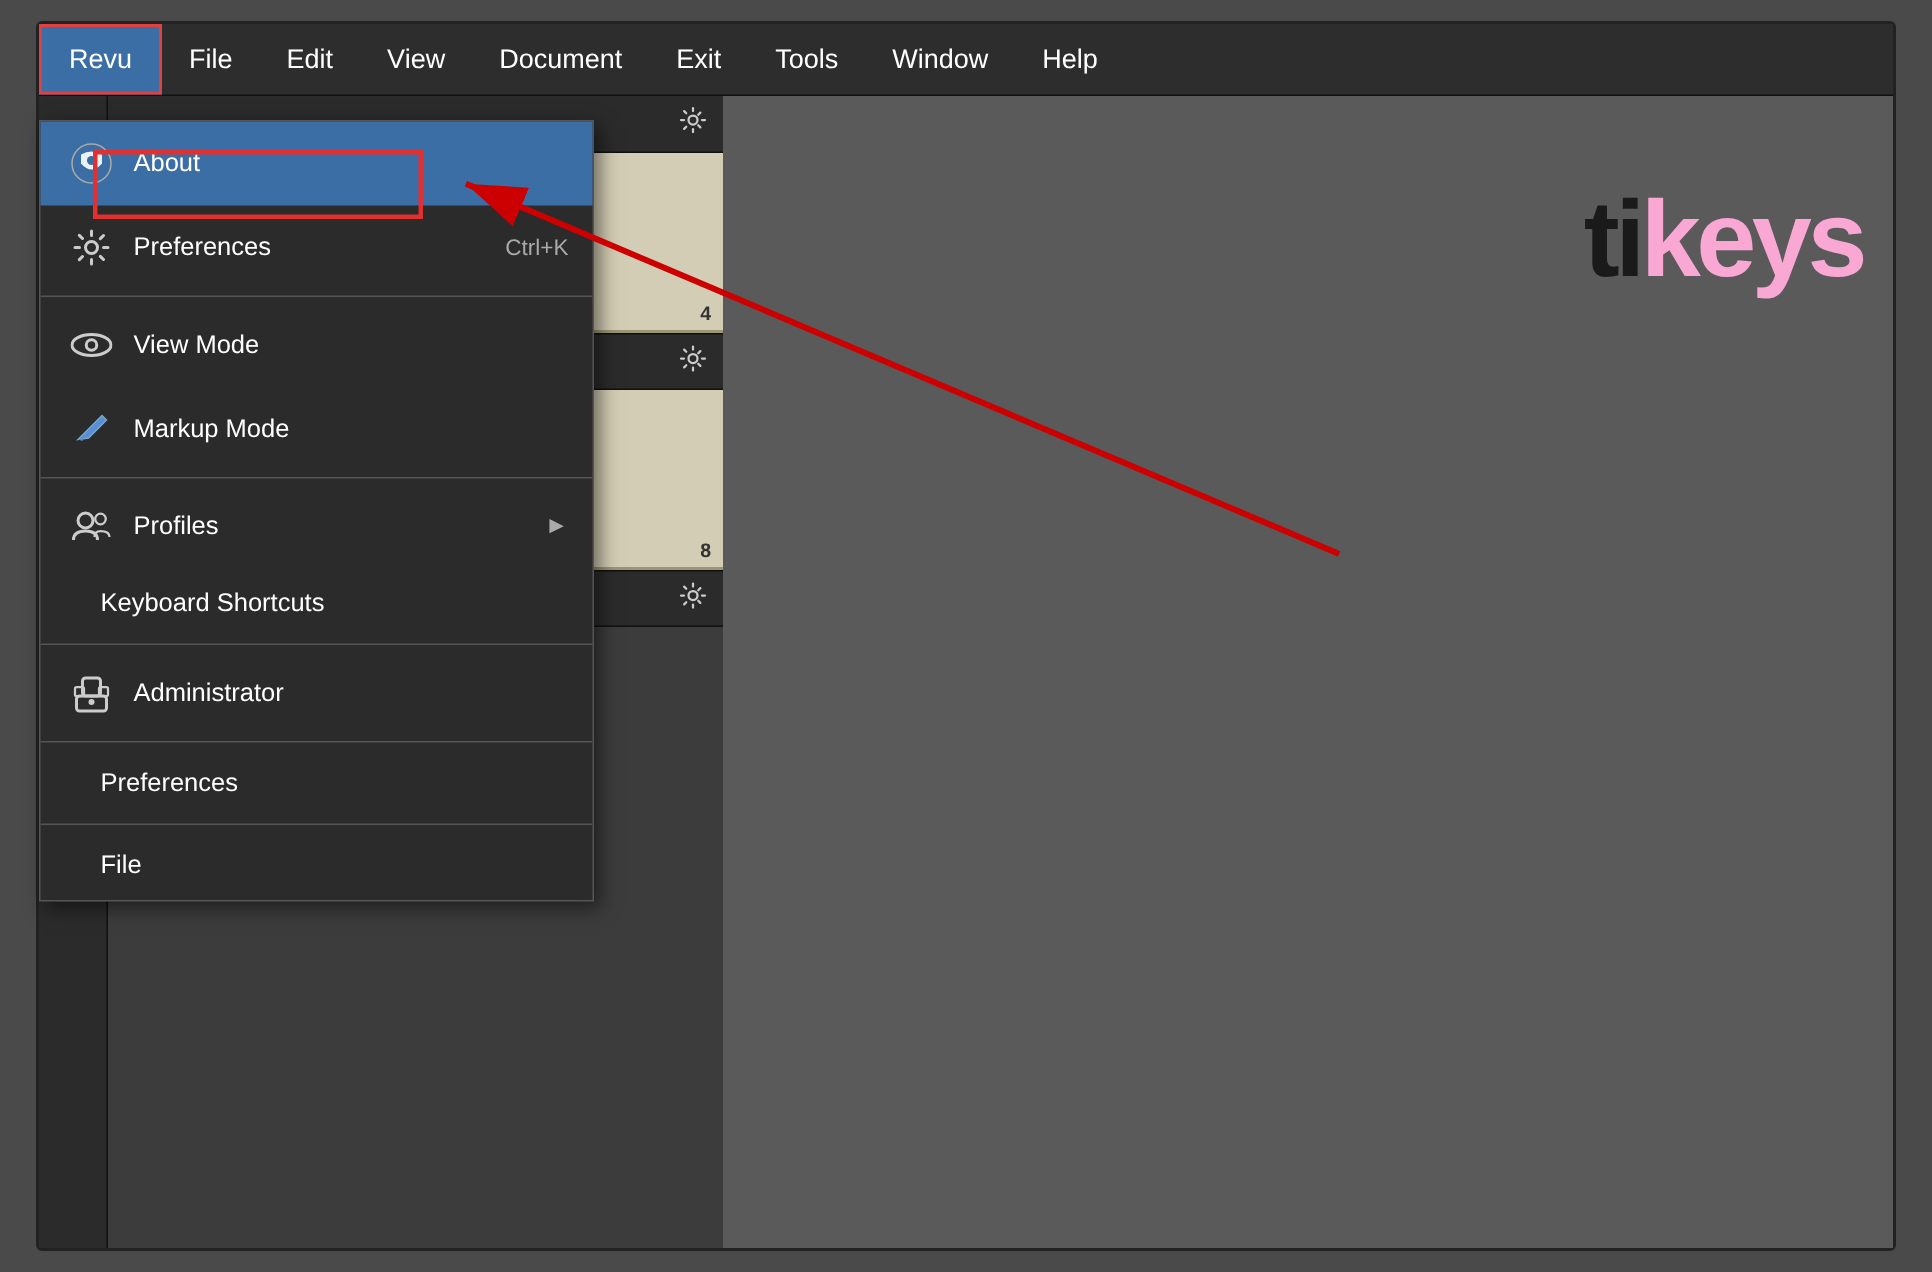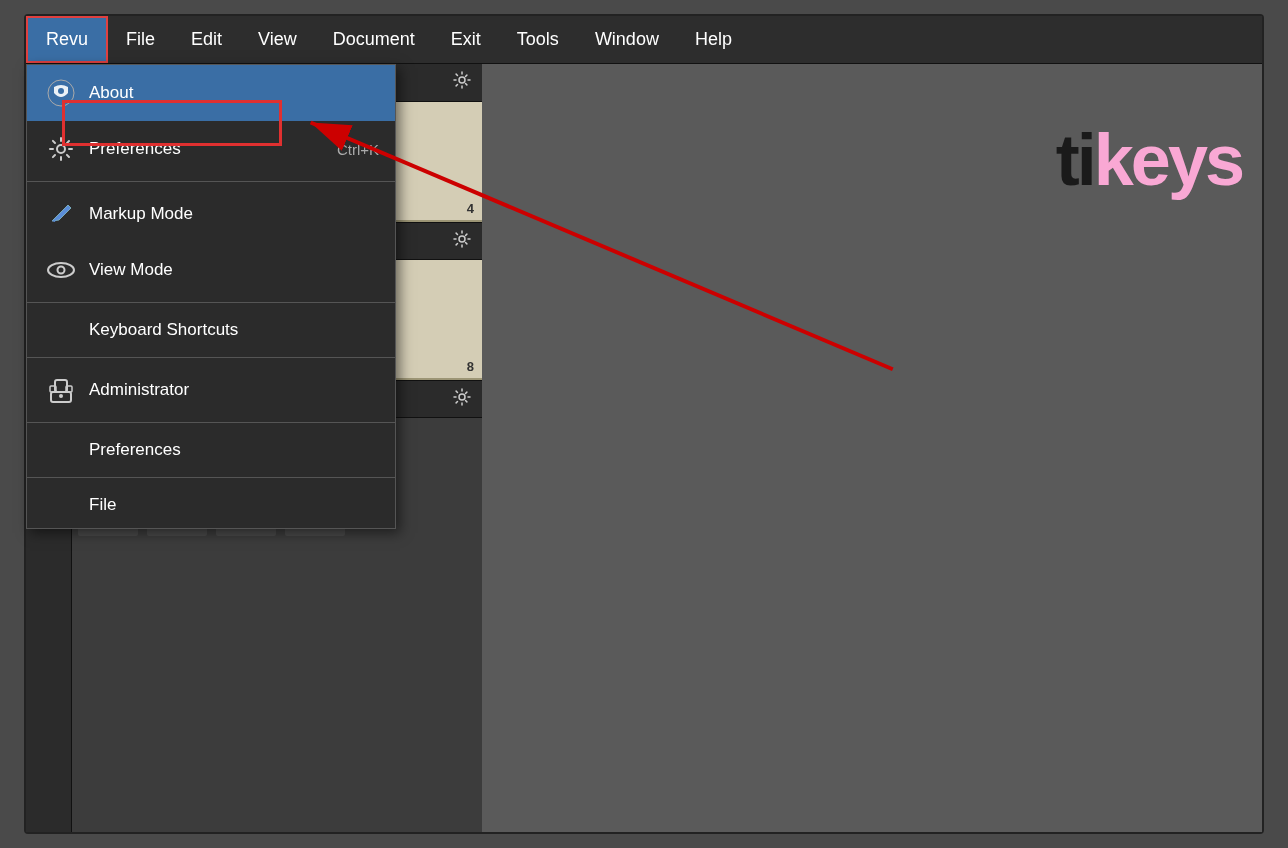--- a/index.html
+++ b/index.html
@@ -44,21 +44,21 @@
       white-space: nowrap;
     }
     .menu-item.active {
       background: #3a6ea5;
       border: 2px solid #e04040;
     }
 
     
     .dropdown-menu {
       position: absolute;
-      top: 48px;
+      top: 64px;
       left: 0;
       width: 370px;
       background: #2b2b2b;
       border: 1px solid #555;
       z-index: 100;
       box-shadow: 4px 4px 12px rgba(0,0,0,0.5);
     }
     .dropdown-item {
       display: flex;
       align-items: center;
@@ -92,21 +92,21 @@
       color: #aaa;
       font-size: 16px;
       margin-left: 8px;
     }
     .dropdown-separator {
       height: 1px;
       background: #555;
       margin: 4px 0;
     }
     .dropdown-item.no-icon .item-label {
-      margin-left: 46px;
+      margin-left: 24px;
     }
 
     
     .red-arrow-overlay {
       position: absolute;
       top: 0;
       left: 0;
       width: 100%;
       height: 100%;
       pointer-events: none;
@@ -245,40 +245,52 @@
         </svg>
       </div>
       <span class="item-label">Preferences</span>
       <span class="item-shortcut">Ctrl+K</span>
     </div>
 
     <div class="dropdown-separator"></div>
 
     <div class="dropdown-item">
       <div class="item-icon">
+        <svg width="28" height="20" viewBox="0 0 28 20" fill="none">
+          <ellipse cx="14" cy="10" rx="13" ry="7" stroke="#ccc" stroke-width="2"></ellipse>
+          <circle cx="14" cy="10" r="3.5" stroke="#ccc" stroke-width="2"></circle>
+        </svg>
+      </div>
+      <span class="item-label">View Mode</span>
+    </div>
+
+    <div class="dropdown-item">
+      <div class="item-icon">
         <svg width="26" height="26" viewBox="0 0 26 26" fill="none">
           <path d="M4 20 L8 16 L20 4 L23 7 L11 19 Z" fill="#5b8dd9" stroke="#7ab" stroke-width="1"></path>
           <path d="M4 20 L7 21 L8 18 Z" fill="#5b8dd9"></path>
         </svg>
       </div>
       <span class="item-label">Markup Mode</span>
     </div>
 
+    <div class="dropdown-separator"></div>
+
     <div class="dropdown-item">
       <div class="item-icon">
-        <svg width="28" height="20" viewBox="0 0 28 20" fill="none">
-          <ellipse cx="14" cy="10" rx="13" ry="7" stroke="#ccc" stroke-width="2"></ellipse>
-          <circle cx="14" cy="10" r="3.5" stroke="#ccc" stroke-width="2"></circle>
+        <svg width="28" height="26" viewBox="0 0 28 26" fill="none">
+          <circle cx="10" cy="9" r="5" stroke="#ccc" stroke-width="2"></circle>
+          <path d="M2 22 Q2 16 10 16 Q18 16 18 22" stroke="#ccc" stroke-width="2" fill="none"></path>
+          <circle cx="20" cy="8" r="3.5" stroke="#ccc" stroke-width="1.5"></circle>
+          <path d="M16 20 Q16 16 20 16 Q26 16 26 20" stroke="#ccc" stroke-width="1.5" fill="none"></path>
         </svg>
       </div>
-      <span class="item-label">View Mode</span>
-    </div>
-
-    <div class="dropdown-separator"></div>
-
+      <span class="item-label">Profiles</span>
+      <span class="item-arrow">►</span>
+    </div>
 
     <div class="dropdown-item no-icon">
       <span class="item-label">Keyboard Shortcuts</span>
     </div>
 
     <div class="dropdown-separator"></div>
 
     <div class="dropdown-item">
       <div class="item-icon">
         <svg width="28" height="28" viewBox="0 0 28 28" fill="none">

